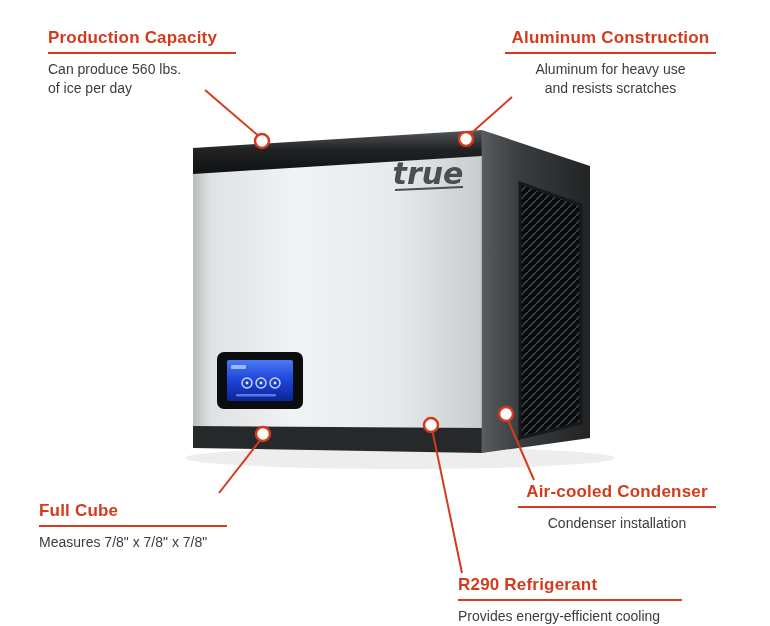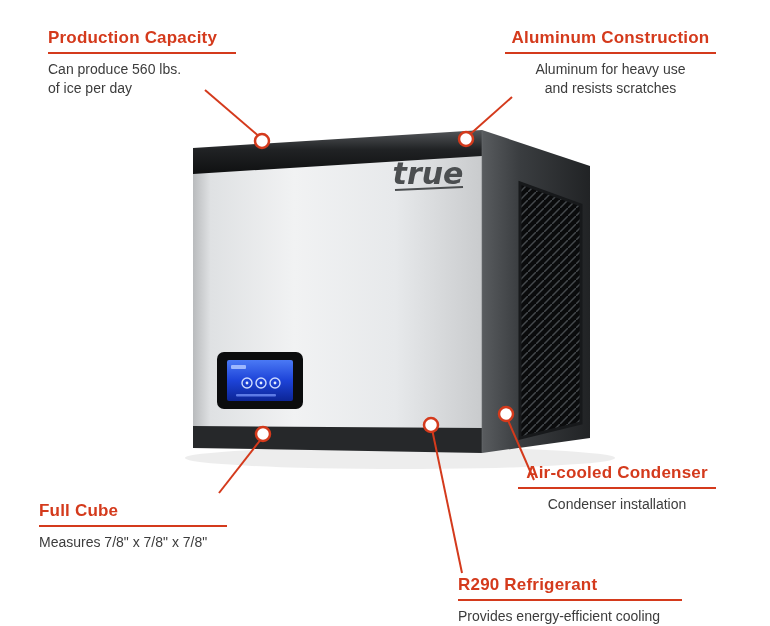--- a/index.html
+++ b/index.html
@@ -115,21 +115,21 @@
     <p class="c-line">Aluminum for heavy use</p>
     <p class="c-line">and resists scratches</p>
   </div>
 
   <div class="callout" style="left:39px; top:500px; width:188px;">
     <h2 class="c-title">Full Cube</h2>
     <div class="rule"></div>
     <p class="c-line">Measures 7/8" x 7/8" x 7/8"</p>
   </div>
 
-  <div class="callout align-right" style="right:54px; top:462px; width:198px;">
+  <div class="callout align-right" style="right:54px; top:481px; width:198px;">
     <h2 class="c-title">Air-cooled Condenser</h2>
     <div class="rule"></div>
     <p class="c-line">Condenser installation</p>
   </div>
 
   <div class="callout align-center" style="left:458px; top:574px; width:224px;">
     <h2 class="c-title">R290 Refrigerant</h2>
     <div class="rule"></div>
     <p class="c-line">Provides energy-efficient cooling</p>
   </div>

